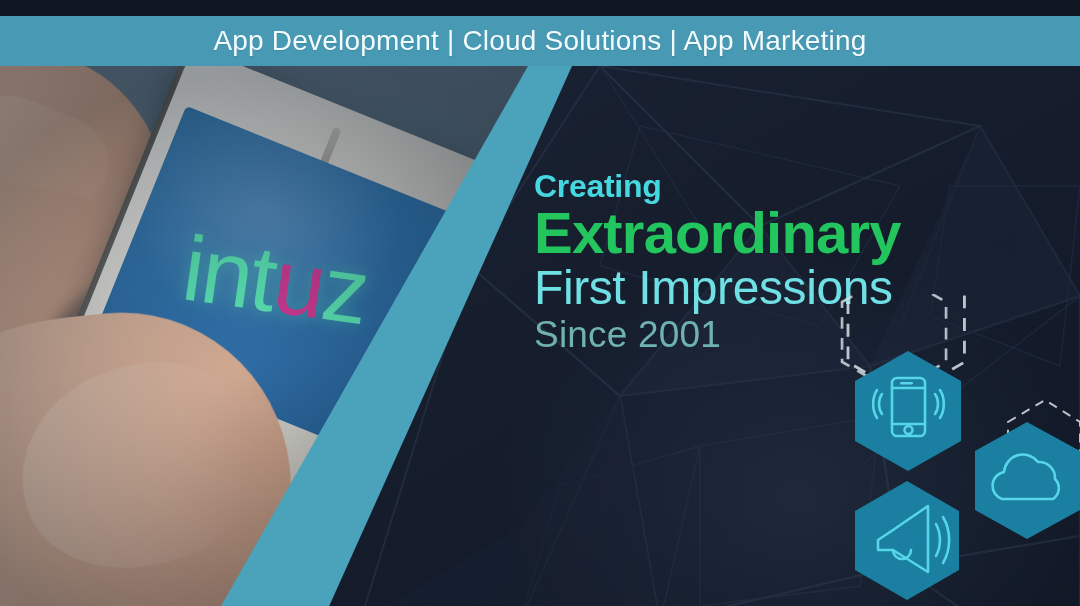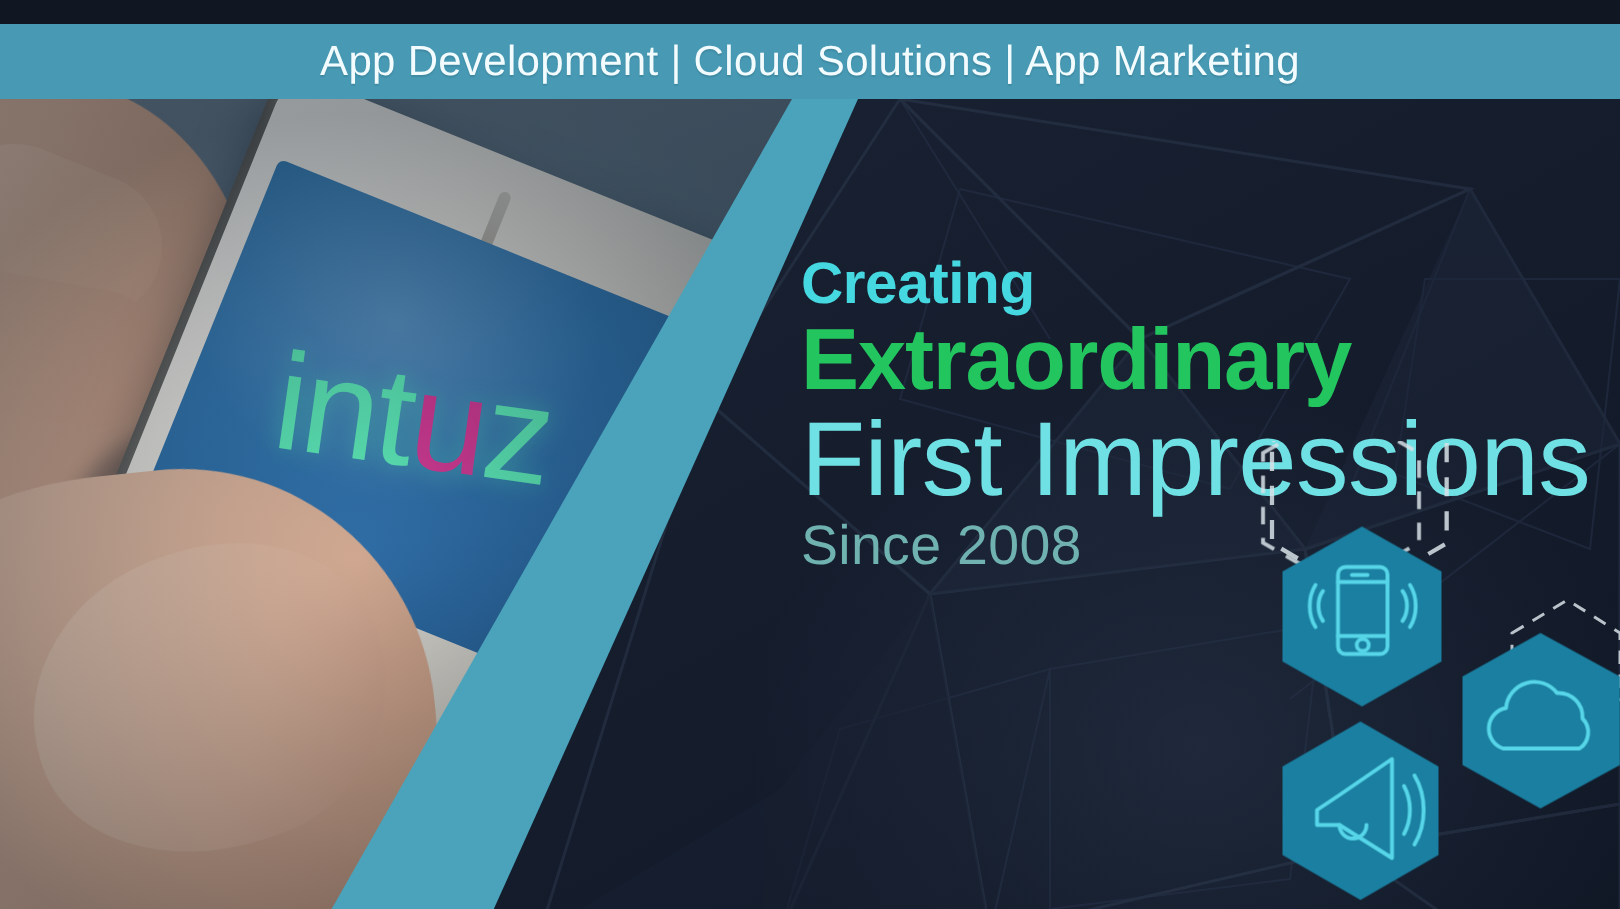--- a/index.html
+++ b/index.html
@@ -198,31 +198,31 @@
   
   .headline {
     position:absolute;
     left:534px; top:104px;
     z-index:20;
     line-height:1.0;
     user-select:none;
   }
   .ln { display:block; white-space:nowrap; }
   .ln-1 {
-    font-size:39px; font-weight:700;
+    font-size:32px; font-weight:700;
     color:#45d8e0; letter-spacing:-0.3px;
     margin-bottom:2px;
   }
   .ln-2 {
     font-size:58px; font-weight:700;
     color:#22c55e; letter-spacing:-0.8px;
     margin-bottom:2px;
   }
   .ln-3 {
-    font-size:70px; font-weight:300;
+    font-size:48px; font-weight:300;
     color:#6fe0e4; letter-spacing:-0.4px;
     margin-bottom:4px;
   }
   .ln-4 {
     font-size:37px; font-weight:300;
     color:#6fb2b0; letter-spacing:0.2px;
   }
 
   
   .hexes {
@@ -295,21 +295,21 @@
         </g>
       </svg>
     </div>
 
     <div class="band"></div>
 
     <div class="headline">
       <span class="ln ln-1">Creating</span>
       <span class="ln ln-2">Extraordinary</span>
       <span class="ln ln-3">First Impressions</span>
-      <span class="ln ln-4">Since 2008</span>
+      <span class="ln ln-4">Since 2001</span>
     </div>
 
     <div class="hexes">
       <svg class="hex-svg" width="248" height="312" viewBox="0 0 248 312">
 
         <g fill="none" stroke="#d8e2e8" stroke-width="2" stroke-dasharray="9 7" opacity="0.85">
           <polygon points="46,57 87,33 128,57 128,105 87,129 46,105" transform="translate(16,0) scale(1.42) translate(-46,-57)"></polygon>
         </g>
         <g fill="none" stroke="#d8e2e8" stroke-width="2" stroke-dasharray="9 7" opacity="0.85">
           <polygon points="176,128 213,106 248,128 248,172 213,194 176,172"></polygon>

